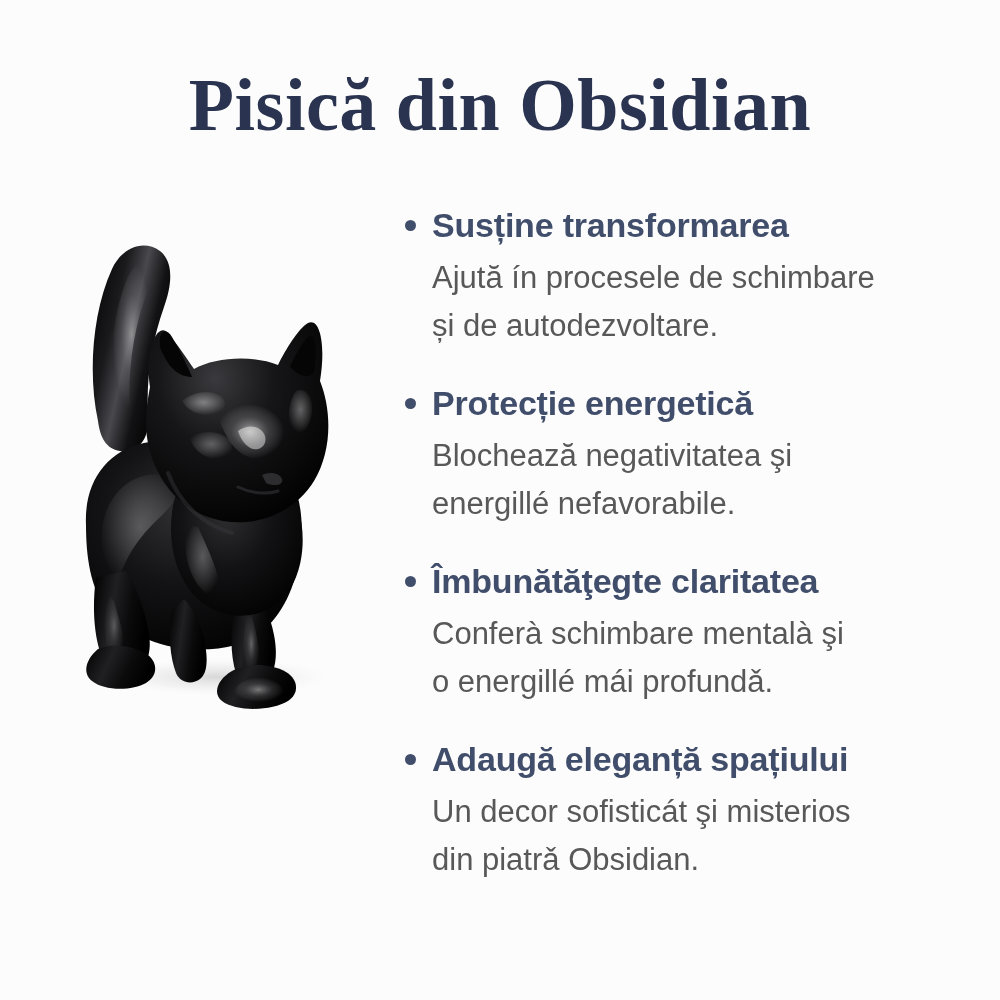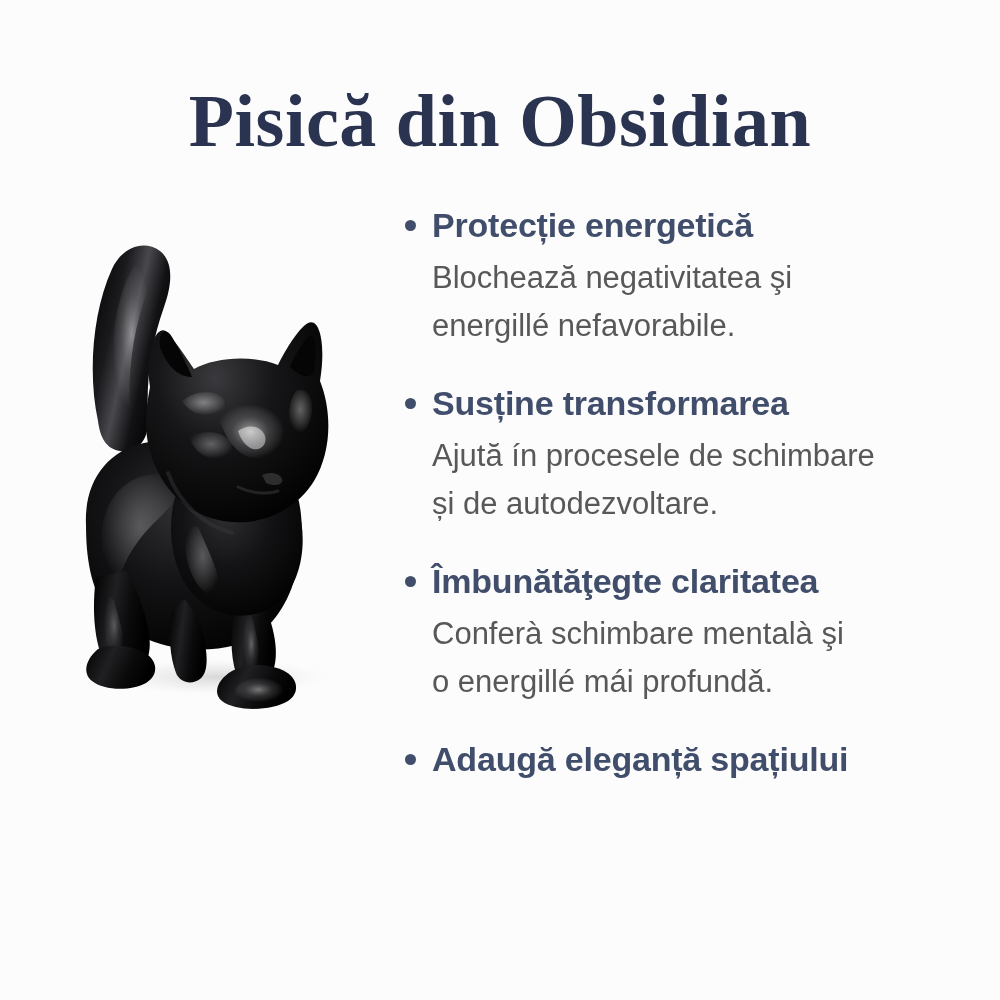--- a/index.html
+++ b/index.html
@@ -17,21 +17,21 @@
 
   .page {
     position: absolute;
     inset: 0;
     background: #fcfcfc;
   }
 
   
   .title {
     position: absolute;
-    top: 84px;
+    top: 68px;
     left: 0;
     width: 1000px;
     text-align: center;
     font-family: "Liberation Serif", "DejaVu Serif", serif;
     font-weight: bold;
     font-size: 74px;
     letter-spacing: 0.5px;
     color: #2a3450;
     line-height: 1.0;
     white-space: nowrap;
@@ -220,51 +220,55 @@
 
       <path d="M128 248 C140 280 164 300 192 308" stroke="#3a3a3e" stroke-width="4" fill="none" opacity="0.45" stroke-linecap="round"></path>
     </svg>
   </div>
 
   <div class="benefits">
 
     <div class="benefit">
       <div class="benefit-head">
         <span class="bullet-dot"></span>
+        <span class="benefit-title">Susține transformarea</span>
+      </div>
+      <div class="benefit-body">
+        <span class="line">Ajută ín procesele de schimbare</span>
+        <span class="line">și de autodezvoltare.</span>
+      </div>
+    </div>
+
+    <div class="benefit">
+      <div class="benefit-head">
+        <span class="bullet-dot"></span>
         <span class="benefit-title">Protecție energetică</span>
       </div>
       <div class="benefit-body">
         <span class="line">Blochează negativitatea şi</span>
         <span class="line">energillé nefavorabile.</span>
       </div>
     </div>
 
     <div class="benefit">
       <div class="benefit-head">
         <span class="bullet-dot"></span>
-        <span class="benefit-title">Susține transformarea</span>
-      </div>
-      <div class="benefit-body">
-        <span class="line">Ajută ín procesele de schimbare</span>
-        <span class="line">și de autodezvoltare.</span>
-      </div>
-    </div>
-
-    <div class="benefit">
-      <div class="benefit-head">
-        <span class="bullet-dot"></span>
         <span class="benefit-title">Îmbunătăţegte claritatea</span>
       </div>
       <div class="benefit-body">
         <span class="line">Conferà schimbare mentalà şi</span>
         <span class="line">o energillé mái profundǎ.</span>
       </div>
     </div>
 
     <div class="benefit">
       <div class="benefit-head">
         <span class="bullet-dot"></span>
         <span class="benefit-title">Adaugă eleganță spațiului</span>
       </div>
+      <div class="benefit-body">
+        <span class="line">Un decor sofisticát şi misterios</span>
+        <span class="line">din piatrǎ Obsidian.</span>
+      </div>
     </div>
 
   </div>
 </div>
 
 </body></html>

